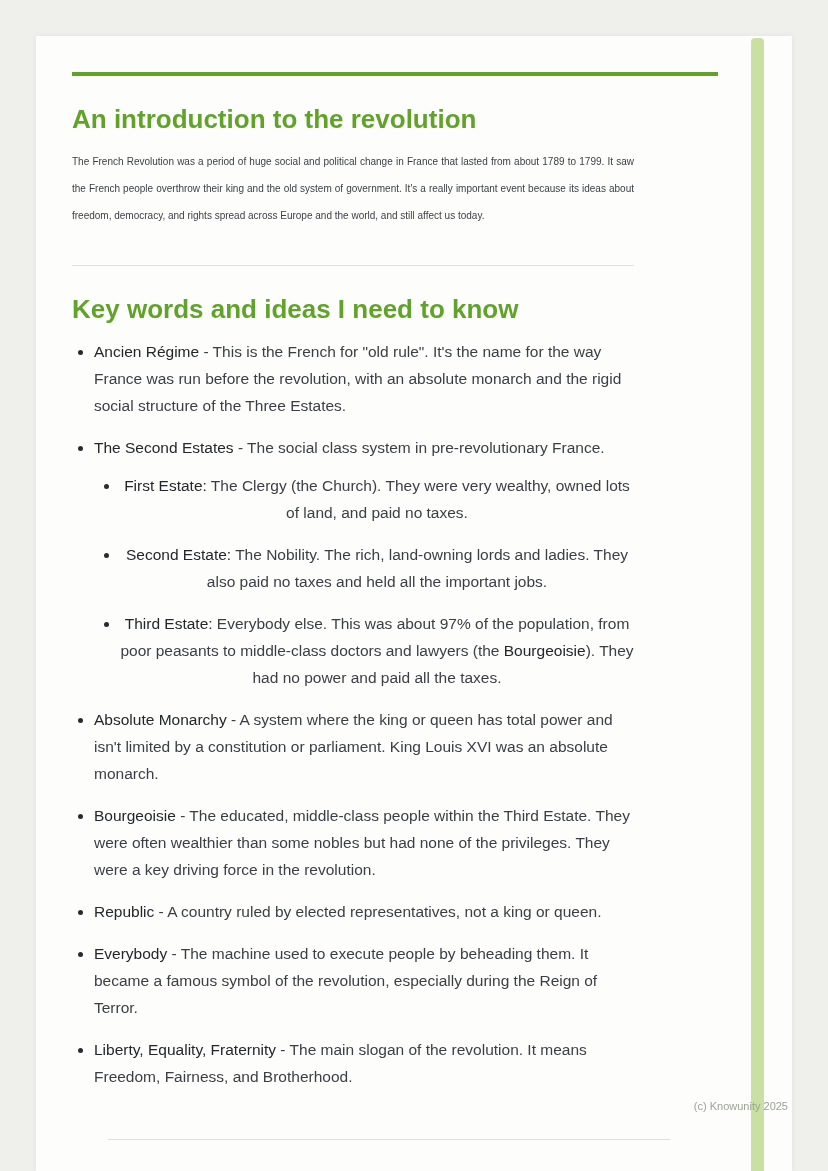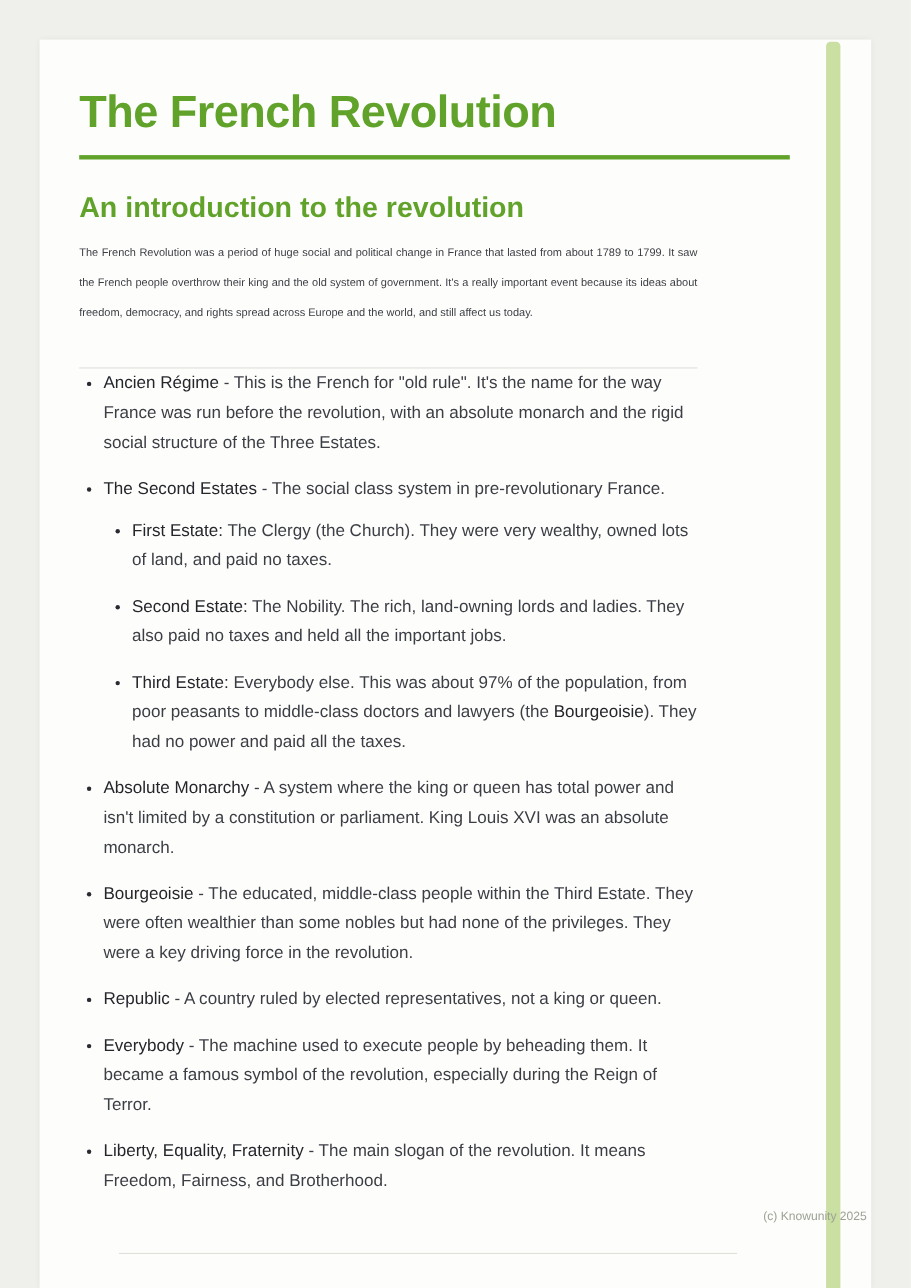--- a/index.html
+++ b/index.html
@@ -75,20 +75,21 @@
     font-size: 15.5px;
     line-height: 27px;
     color: #3c3e45;
   }
   ul.kw > li { margin-bottom: 15px; }
   ul.kw li::marker { color: #2a2b31; }
   ul.sub {
     margin: 11px 0 0 0;
     padding: 0 0 0 26px;
     list-style-type: disc;
+    text-align: center;
   }
   ul.sub > li { margin-bottom: 15px; }
   ul.sub > li:last-child { margin-bottom: 11px; }
   .term {
     font-weight: 400;
     color: #25262c;
   }
   .footer-mark {
     position: absolute;
     top: 1100px;
@@ -104,28 +105,28 @@
     width: 562px;
     border-top: 1px solid #e0e0da;
     z-index: 1;
   }
 </style>
 </head>
 <body>
 
 <div class="page">
 
-  <h1 class="title">The French Revolution</h1>
   <div class="title-rule"></div>
 
   <h2 class="section">An introduction to the revolution</h2>
   <p class="body-text">The French Revolution was a period of huge social and political change in France that lasted from about 1789 to 1799. It saw the French people overthrow their king and the old system of government. It's a really important event because its ideas about freedom, democracy, and rights spread across Europe and the world, and still affect us today.</p>
 
   <hr class="divider">
 
+  <h2 class="section">Key words and ideas I need to know</h2>
 
   <ul class="kw">
 
     <li>
       <span class="term">Ancien Régime</span><span> - This is the French for "old rule". It's the name for the way France was run before the revolution, with an absolute monarch and the rigid social structure of the Three Estates.</span>
     </li>
 
     <li>
       <span class="term">The Second Estates</span><span> - The social class system in pre-revolutionary France.</span>
       <ul class="sub">

